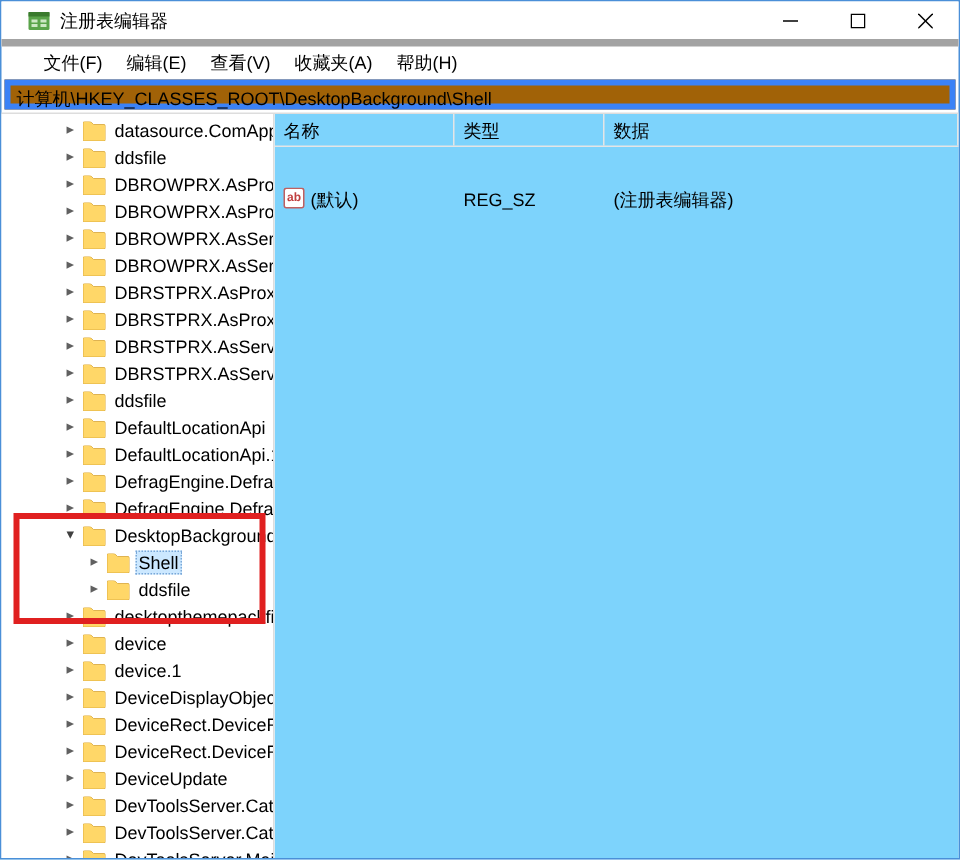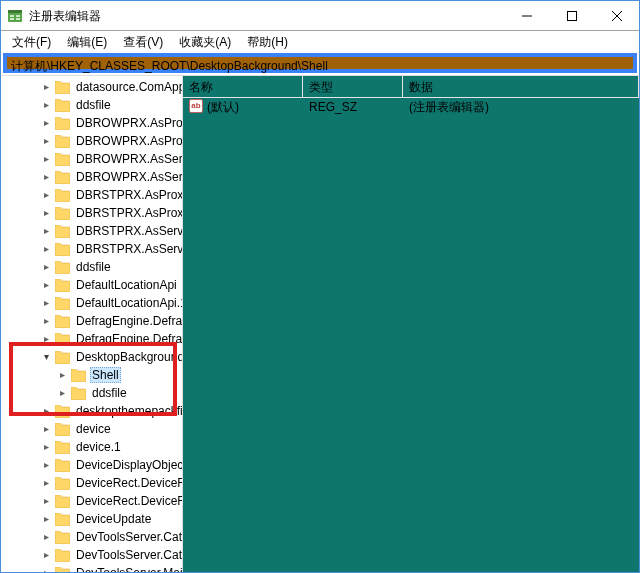--- a/index.html
+++ b/index.html
@@ -1,38 +1,38 @@
 <!DOCTYPE html>
 <html><head>
 <meta charset="utf-8">
 <style>
 * { margin: 0; padding: 0; box-sizing: border-box; font-family: "Microsoft YaHei", "Segoe UI", sans-serif; font-size: 12px; }
 body { background: #fff; overflow: hidden; }
 .window { width: 640px; height: 573px; border: 1px solid #4a8fd8; display: flex; flex-direction: column; background: #fff; position: relative; }
-.titlebar { height: 30px; background: #fff; display: flex; align-items: center; padding-left: 6px; border-bottom: 1px solid #a3a3a3; }
+.titlebar { height: 30px; background: #fff; display: flex; align-items: center; padding-left: 17px; border-bottom: 5px solid #a3a3a3; }
 .titlebar-icon { width: 16px; height: 16px; margin-right: 6px; }
 .titlebar-title { flex: 1; line-height: 30px; }
 .win-controls { display: flex; height: 100%; }
 .win-btn { width: 45px; display: flex; align-items: center; justify-content: center; cursor: pointer; }
-.menubar { height: 22px; display: flex; align-items: flex-end; padding: 0 3px; }
+.menubar { height: 22px; display: flex; align-items: flex-end; padding: 0 20px; }
 .menu-item { padding: 2px 8px; cursor: pointer; }
 .addressbar { height: 20px; border: 4px solid #3b82f6; margin: 0 2px; padding: 0 4px; line-height: 18px; background: #a16207; }
 .content { flex: 1; display: flex; border-top: 1px solid #ddd; margin-top: 2px; min-height: 0; }
 .tree-pane { width: 182px; border-right: 1px solid #ddd; overflow: hidden; position: relative; background: #fff; }
 .tree-scroll { width: 196px; height: 100%; overflow-y: scroll; overflow-x: hidden; }
 .tree { padding-top: 2px; }
 .tree-row { display: flex; align-items: center; height: 18px; white-space: nowrap; overflow: hidden; cursor: pointer; }
 .tree-row.selected .label { background: #cce8ff; border: 1px dotted #7aa8d8; padding: 0 1px; }
 .expander { width: 11px; height: 11px; margin-right: 3px; display: flex; align-items: center; justify-content: center; flex-shrink: 0; }
 .chev { font-size: 10px; color: #606060; line-height: 1; }
 .chev.open { color: #404040; }
 .folder { width: 15px; height: 13px; margin-right: 4px; flex-shrink: 0; }
 .label { padding: 0 2px; overflow: hidden; text-overflow: clip; }
 .highlight-box { position: absolute; border: 4px solid #e02020; left: 8px; top: 266px; width: 168px; height: 74px; pointer-events: none; z-index: 5; }
-.list-pane { flex: 1; display: flex; flex-direction: column; background: #0f766e; }
+.list-pane { flex: 1; display: flex; flex-direction: column; background: #7dd3fc; gap: 26px; }
 .list-header { display: flex; height: 22px; border-bottom: 1px solid #e5e5e5; }
 .list-col { padding: 3px 6px; border-right: 1px solid #e5e5e5; cursor: pointer; }
 .list-body { flex: 1; }
 .list-row { display: flex; height: 18px; align-items: center; }
 .list-cell { padding: 0 6px; overflow: hidden; white-space: nowrap; }
 .val-icon { width: 14px; height: 14px; margin-right: 4px; flex-shrink: 0; border: 1px solid #c06060; display: inline-flex; align-items: center; justify-content: center; font-size: 8px; color: #c04040; background: #fff; border-radius: 2px; font-weight: bold; line-height: 1; }
 .indent { display: inline-block; flex-shrink: 0; }
 </style>
 </head>
 <body>

